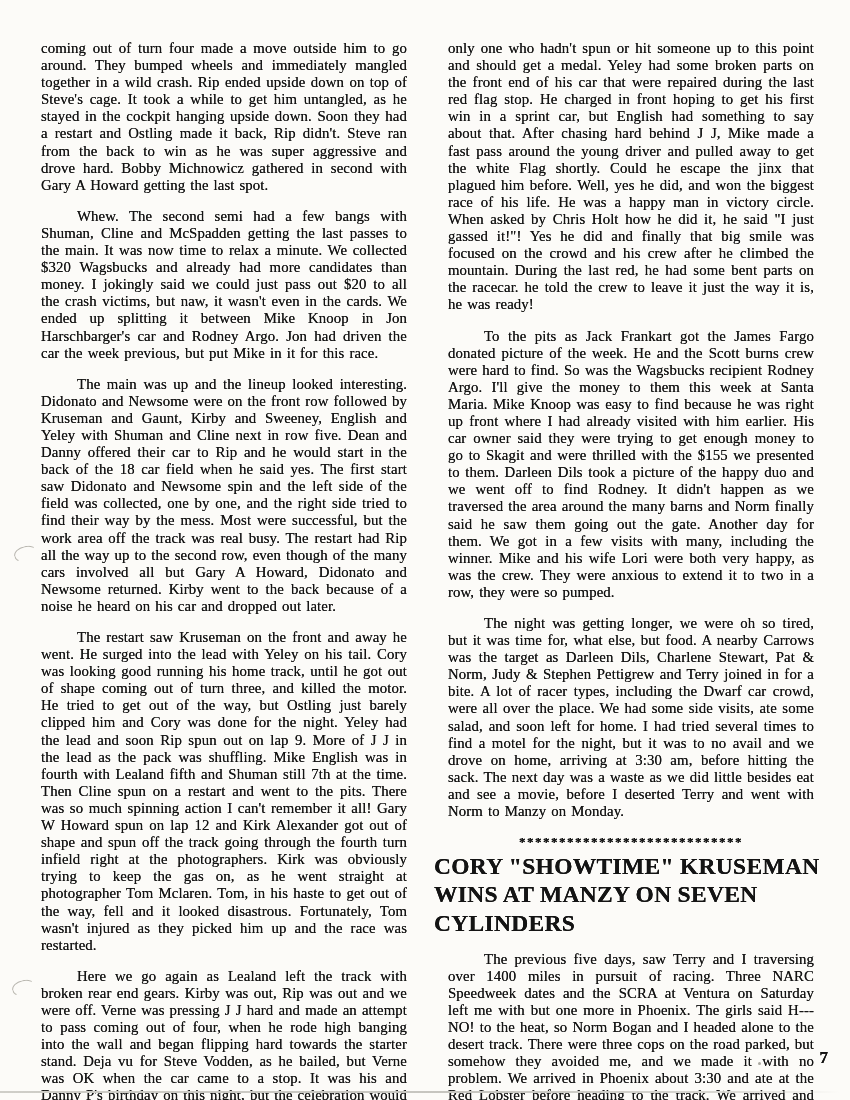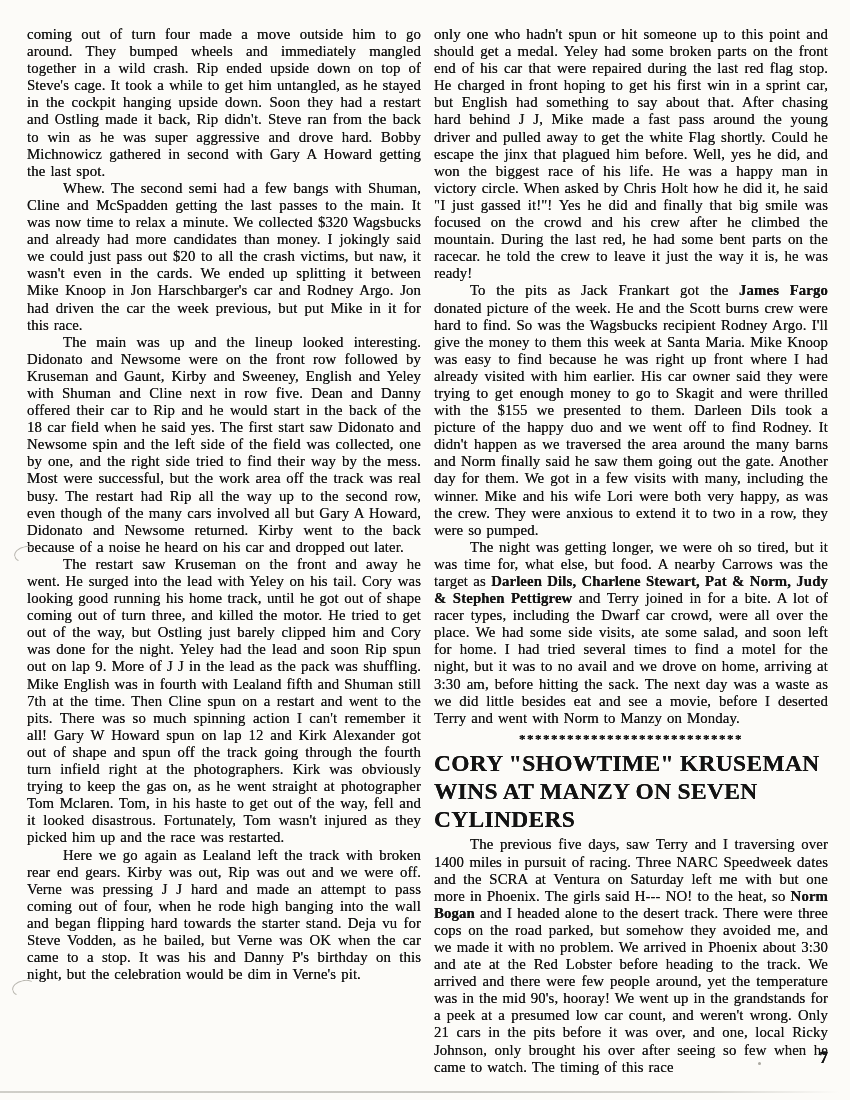--- a/index.html
+++ b/index.html
@@ -22,31 +22,31 @@
     left: 27px;
     right: 22px;
     display: flex;
     gap: 13px;
   }
   .col {
     width: 394px;
     flex: 0 0 394px;
   }
   .para {
-    margin: 0;
+    margin: 14px;
     font-size: 14.8px;
     line-height: 17.1px;
     text-align: justify;
     text-justify: inter-word;
     letter-spacing: 0.1px;
     word-spacing: 1.2px;
     text-shadow: 0 0 0.5px rgba(10,10,10,0.85);
   }
   .para.indent { text-indent: 36px; }
-  .bold { font-weight: bold; }
+  .bold { font-weight: normal; }
   .divider {
     margin: 4px 0 2px 0;
     text-align: center;
     font-weight: bold;
     font-size: 13px;
     letter-spacing: 1.5px;
     white-space: nowrap;
     overflow: hidden;
     text-shadow: 0 0 0.6px #000;
   }

